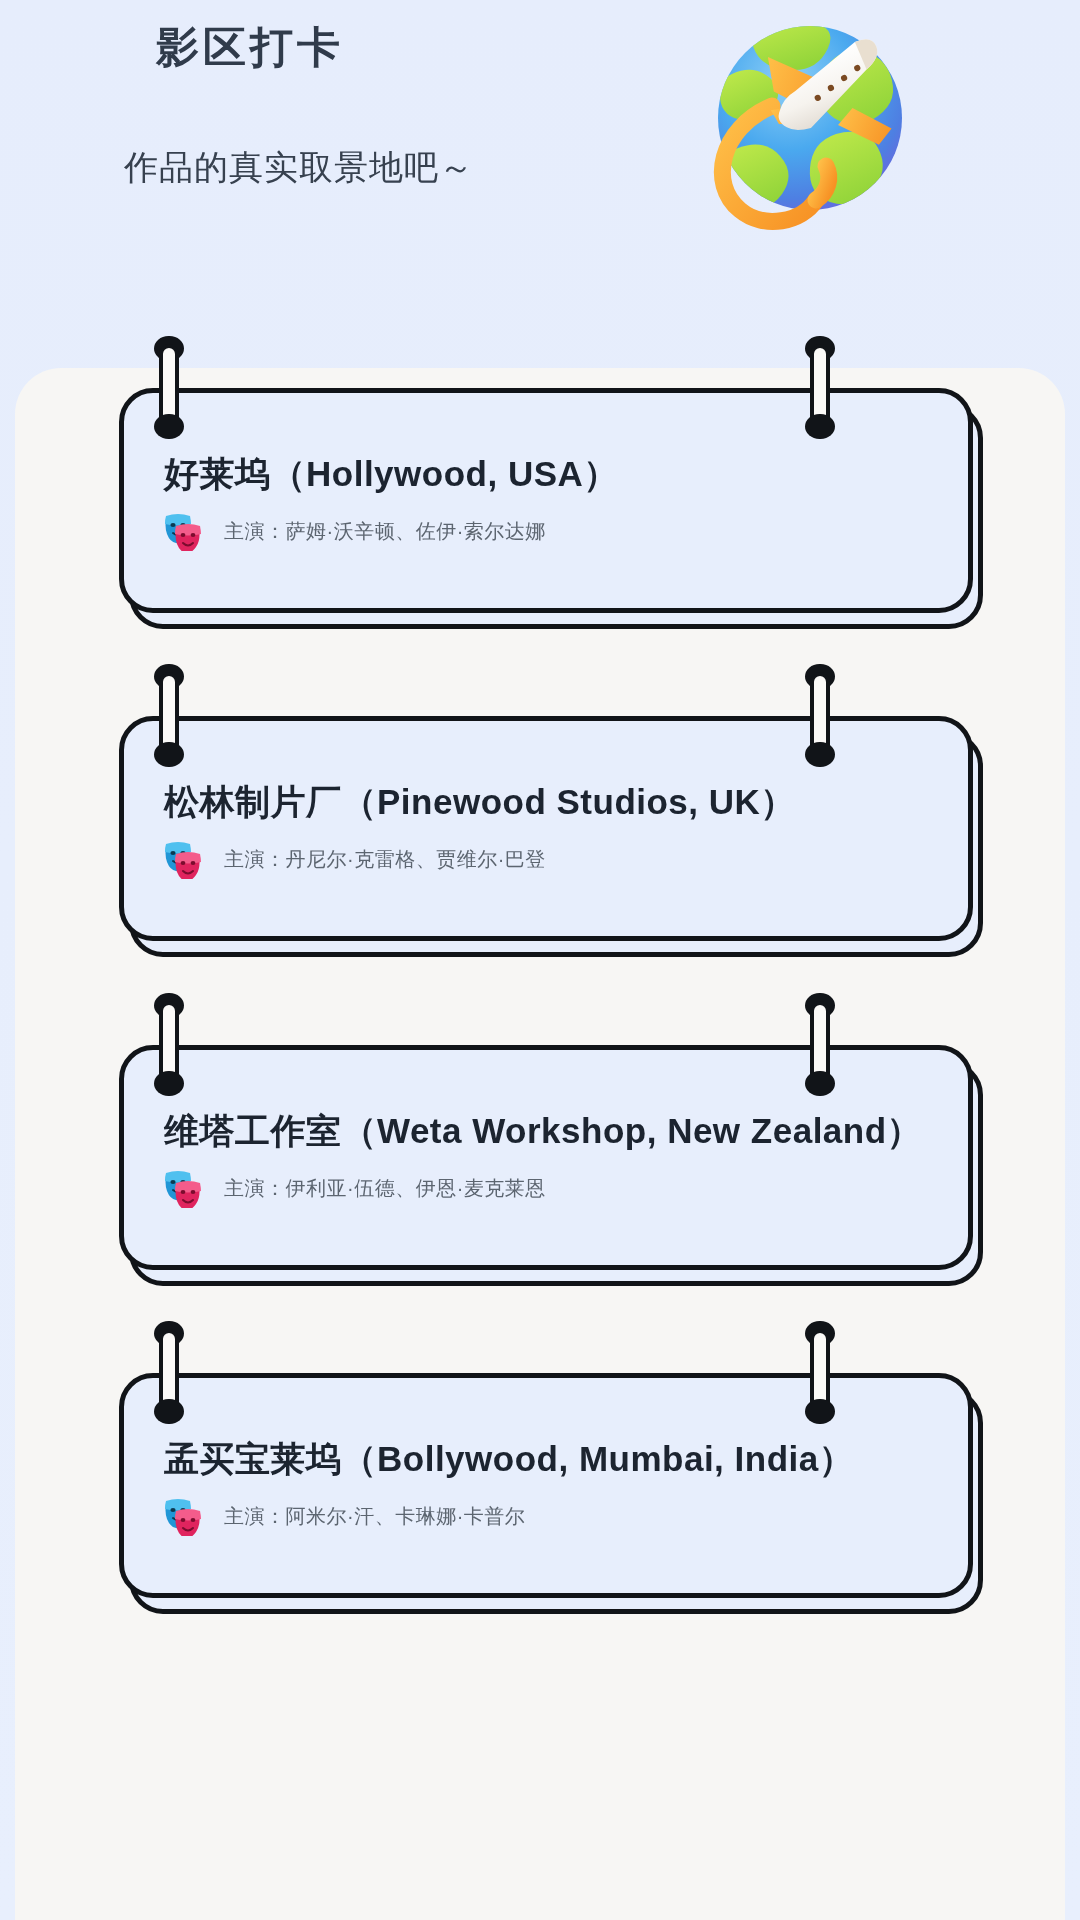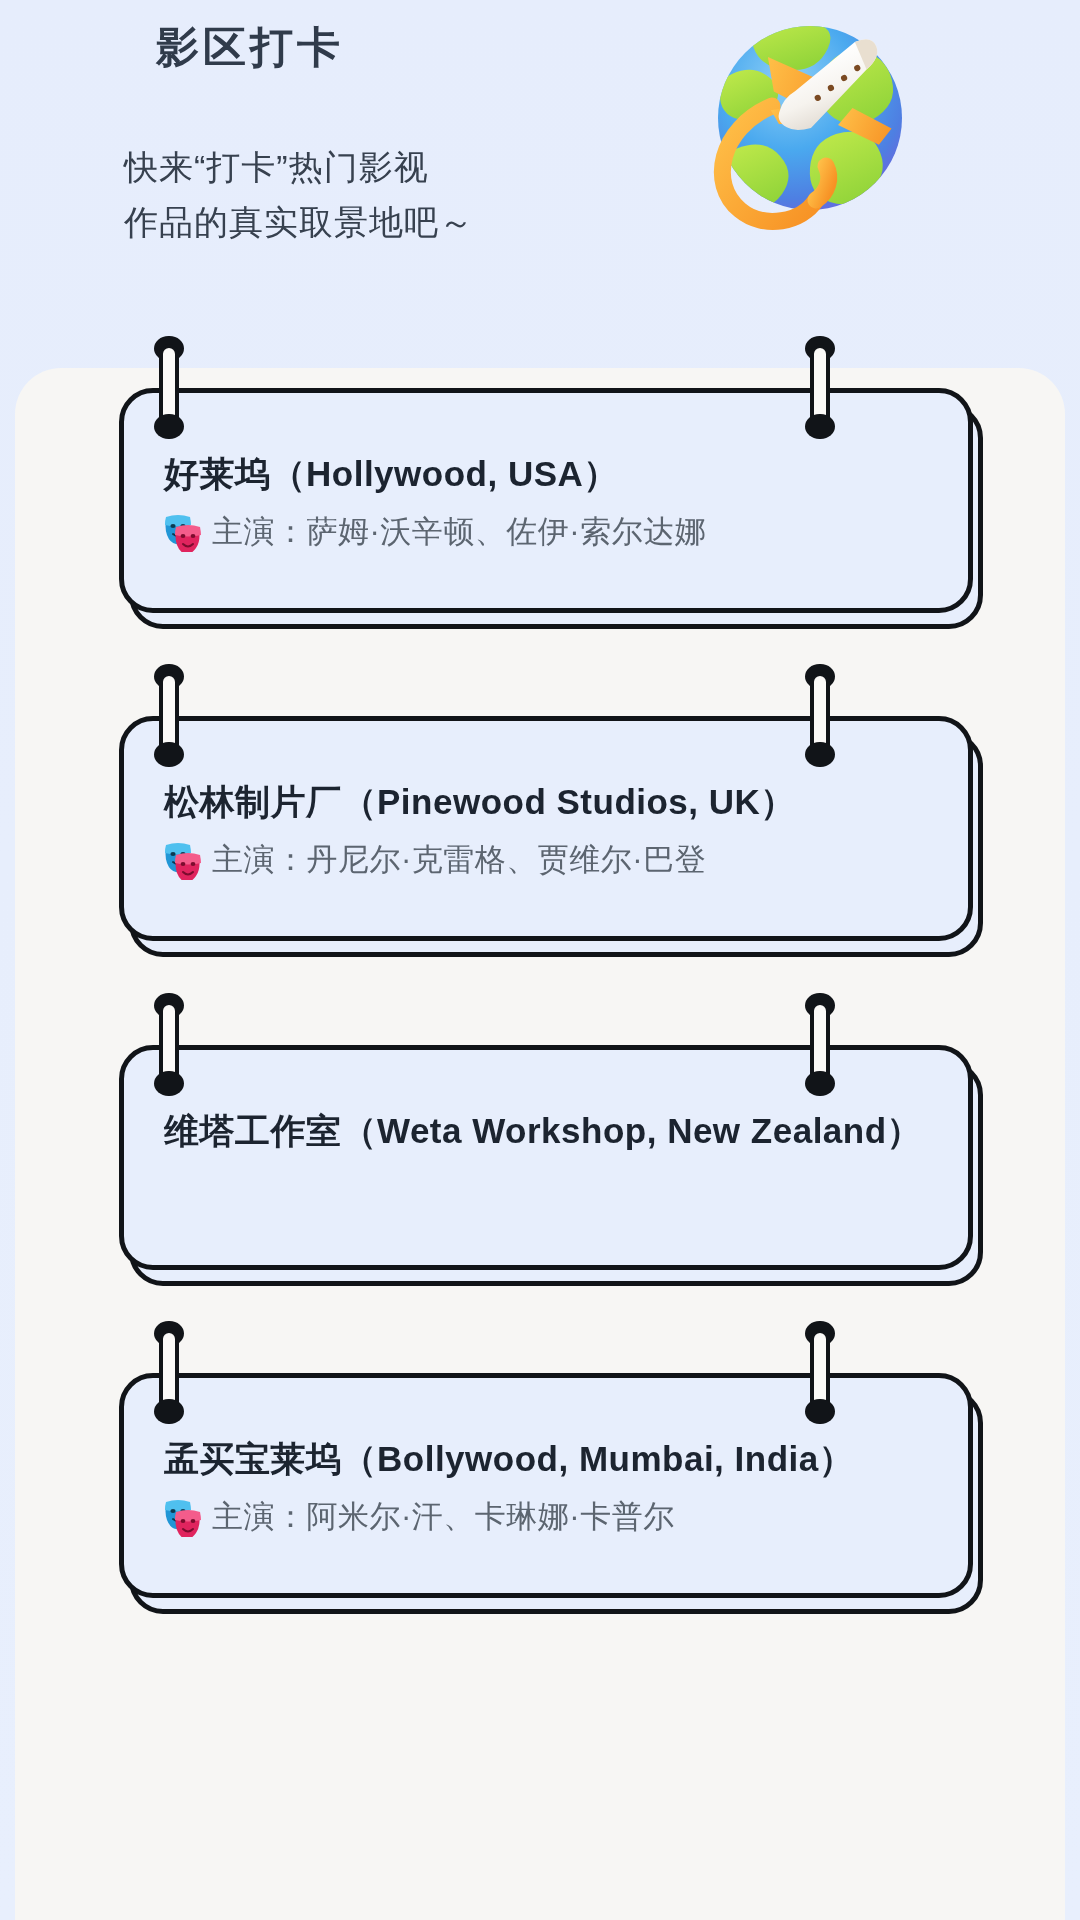--- a/index.html
+++ b/index.html
@@ -115,28 +115,28 @@
     font-weight: 700;
     color: #1c2430;
     letter-spacing: 0.5px;
     white-space: nowrap;
   }
 
   .card-cast {
     position: absolute;
     left: 38px;
     top: 118px;
-    font-size: 31px;
+    font-size: 20px;
     font-weight: 400;
     color: #5c6570;
     letter-spacing: 0.5px;
     white-space: nowrap;
     display: flex;
     align-items: center;
-    gap: 10px;
+    gap: 22px;
   }
   .mask-icon { display: inline-block; width: 40px; height: 40px; flex: 0 0 40px; }
   .mask-icon svg { display: block; width: 40px; height: 40px; }
 
   
   .ring {
     position: absolute;
     width: 30px;
     height: 103px;
     z-index: 6;
@@ -164,21 +164,20 @@
   .ring .cap.bottom { bottom: 0; }
 </style>
 </head>
 <body>
 
 <div id="page">
 
   <div class="header">
     <div class="header-title">影区打卡</div>
     <div class="header-sub">
-      <span class="line">快来“打卡”热门影视</span>
       <span class="line">作品的真实取景地吧～</span>
     </div>
 
     <div class="globe-wrap">
       <svg viewBox="0 0 270 270" xmlns="http://www.w3.org/2000/svg">
         <defs>
           <radialGradient id="gOcean" cx="38%" cy="30%" r="78%">
             <stop offset="0%" stop-color="#8fd0f7"></stop>
             <stop offset="48%" stop-color="#4aa9ef"></stop>
             <stop offset="82%" stop-color="#4e7fe2"></stop>
@@ -311,20 +310,41 @@
       <div class="cap top"></div>
       <div class="barrel"></div>
       <div class="cap bottom"></div>
     </div>
   </div>
 
   <div class="card-block" style="top: 677px; height: 241px;">
     <div class="card-shadowlayer" style="height: 225px;"></div>
     <div class="card-main" style="height: 225px;">
       <div class="card-title">维塔工作室（Weta Workshop, New Zealand）</div>
+      <div class="card-cast">
+        <span class="mask-icon">
+          <svg viewBox="0 0 40 40" xmlns="http://www.w3.org/2000/svg">
+            <g transform="translate(1,2)">
+              <path d="M4 4 q11 -4 22 0 q2 13 -3 20 q-5 7 -10 6 q-6 -1 -9 -9 q-3 -9 0 -17 z" fill="#2196d6"></path>
+              <path d="M3 3 q12 -4 24 0 q1 5 1 8 q-13 3 -26 0 q0 -5 1 -8 z" fill="#4fc0ef"></path>
+              <ellipse cx="10" cy="12" rx="2.6" ry="2" fill="#0b3a52"></ellipse>
+              <ellipse cx="20" cy="12" rx="2.6" ry="2" fill="#0b3a52"></ellipse>
+              <path d="M10 20 q5 4 10 0" stroke="#0b3a52" stroke-width="2" fill="none" stroke-linecap="round"></path>
+            </g>
+            <g transform="translate(12,13)">
+              <path d="M3 3 q11 -4 22 0 q2 13 -3 20 q-5 7 -10 6 q-6 -1 -9 -9 q-3 -9 0 -17 z" fill="#e0245e"></path>
+              <path d="M2 2 q12 -4 24 0 q1 5 1 8 q-13 3 -26 0 q0 -5 1 -8 z" fill="#f45c8b"></path>
+              <ellipse cx="9" cy="11" rx="2.4" ry="1.9" fill="#7c0c2e"></ellipse>
+              <ellipse cx="19" cy="11" rx="2.4" ry="1.9" fill="#7c0c2e"></ellipse>
+              <path d="M9 19 q5 5 10 0" stroke="#7c0c2e" stroke-width="2" fill="none" stroke-linecap="round"></path>
+            </g>
+          </svg>
+        </span>
+        <span>主演：伊利亚·伍德、伊恩·麦克莱恩</span>
+      </div>
     </div>
     <div class="ring ring-left" style="left: 139px; top: -52px;">
       <div class="cap top"></div>
       <div class="barrel"></div>
       <div class="cap bottom"></div>
     </div>
     <div class="ring ring-right" style="left: 790px; top: -52px;">
       <div class="cap top"></div>
       <div class="barrel"></div>
       <div class="cap bottom"></div>

